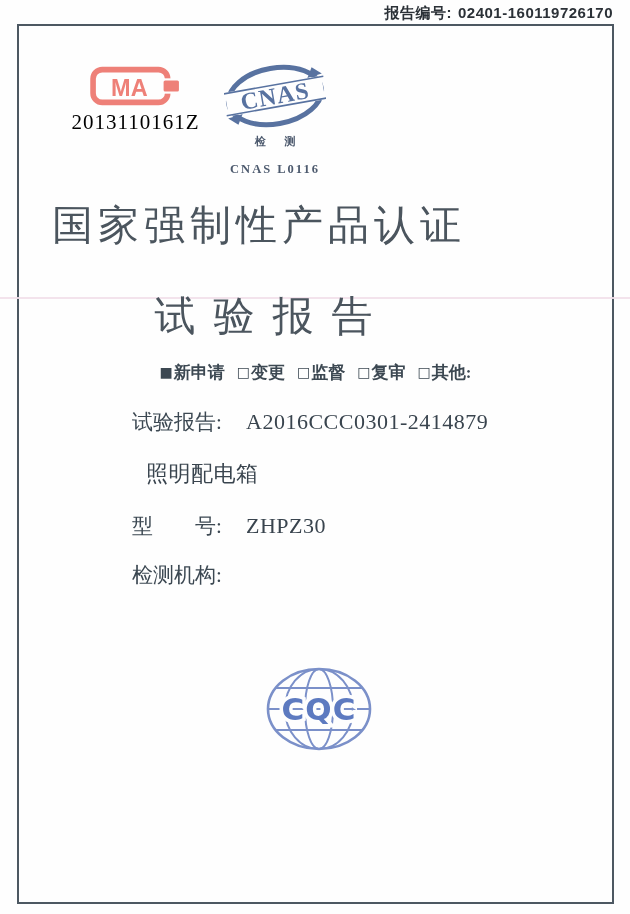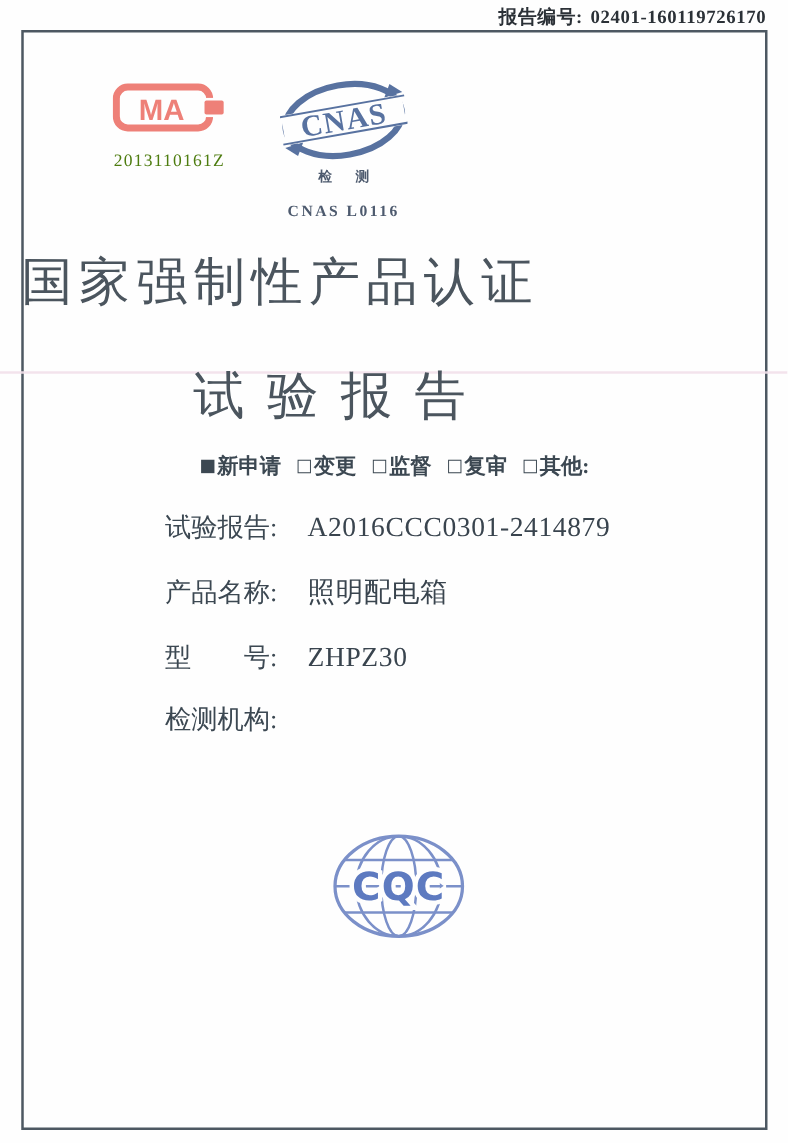--- a/index.html
+++ b/index.html
@@ -8,21 +8,21 @@
     position:relative;
     background:#fefefe;
     font-family:"Liberation Serif","DejaVu Serif",serif;
     color:#3c4852;
     overflow:hidden;
   }
 
   
   .report-line {
     position:absolute; top:4px; right:17px;
-    font-family:Liberation Serif, serif;
+    font-family:Liberation Sans, sans-serif;
     font-size:15px; font-weight:600; color:#2b3137;
     letter-spacing:0.5px; white-space:nowrap;
   }
   .report-line .num { margin-left:6px; letter-spacing:0.5px; }
 
   
   .page-frame {
     position:absolute; left:17px; top:24px;
     width:597px; height:880px;
     border:2px solid #4d5862;
@@ -33,39 +33,39 @@
   .scan-line {
     position:absolute; left:0; top:297px;
     width:630px; height:2px;
     background:#f2e0ea; opacity:.9;
   }
 
   
   .cma-block { position:absolute; left:63px; top:66px; width:145px; text-align:center; }
   .cma-svg { display:block; width:92px; height:40px; margin:0 auto; }
   .cma-number {
-    margin-top:16px;
+    margin-top:4px;
     font-family:"Liberation Serif","DejaVu Serif",serif;
-    font-size:14px; font-weight:500; color:#4d7c0f; letter-spacing:1px;
+    font-size:21px; font-weight:500; color:#000000; letter-spacing:1px;
   }
   .cnas-block { position:absolute; left:215px; top:62px; width:120px; text-align:center; }
   .cnas-svg { display:block; width:102px; height:68px; margin:0 auto; }
   .cnas-caption-cn {
     margin-top:4px; font-size:11px; color:#4d5a6e;
     letter-spacing:8px; text-indent:8px; font-weight:700;
   }
   .cnas-caption-code {
     margin-top:13px; font-family:Liberation Serif, serif;
     font-size:12.5px; color:#4d5a6e; letter-spacing:2px; font-weight:600;
   }
 
   
   .title-1 {
     position:absolute; left:17px; top:198px; width:484px;
-    font-size:41px; font-weight:500; color:#4b555e;
+    text-align:center; font-size:41px; font-weight:500; color:#4b555e;
     letter-spacing:5px; white-space:nowrap;font-family:Liberation Serif, serif;
   }
   .title-2 {
     position:absolute; left:17px; top:289px; width:493px;
     text-align:center; font-size:41px; font-weight:500; color:#4b555e;
     letter-spacing:18px; text-indent:18px; white-space:nowrap;
   }
 
   
   .apptype-row {
@@ -163,21 +163,20 @@
       <span class="apptype-glyph">□</span>
       <span>其他:</span>
     </span>
 </div>
 
 <div class="field-row row-1">
   <span class="field-label">试验报告:</span>
   <span class="field-value">A2016CCC0301-2414879</span>
 </div>
 <div class="field-row row-2">
-  <span class="field-label">产品名称:</span>
   <span class="field-value">照明配电箱</span>
 </div>
 <div class="field-row row-3">
   <span class="field-label">型　　号:</span>
   <span class="field-value">ZHPZ30</span>
 </div>
 <div class="field-row row-4">
   <span class="field-label">检测机构:</span>
 </div>
 

